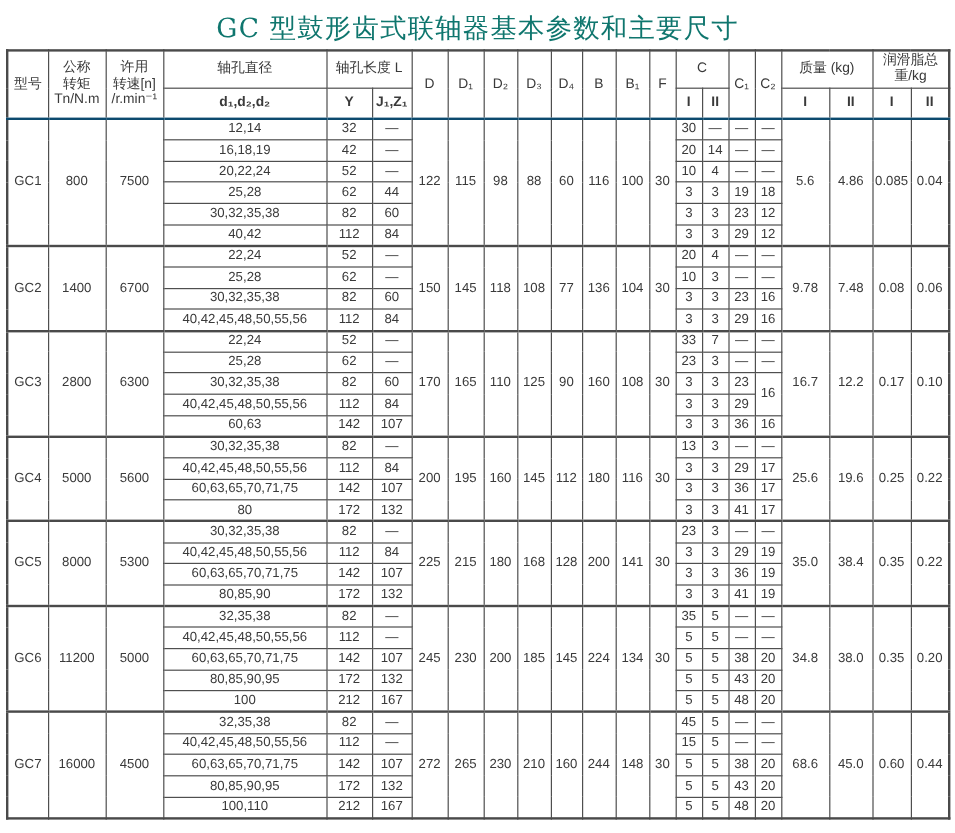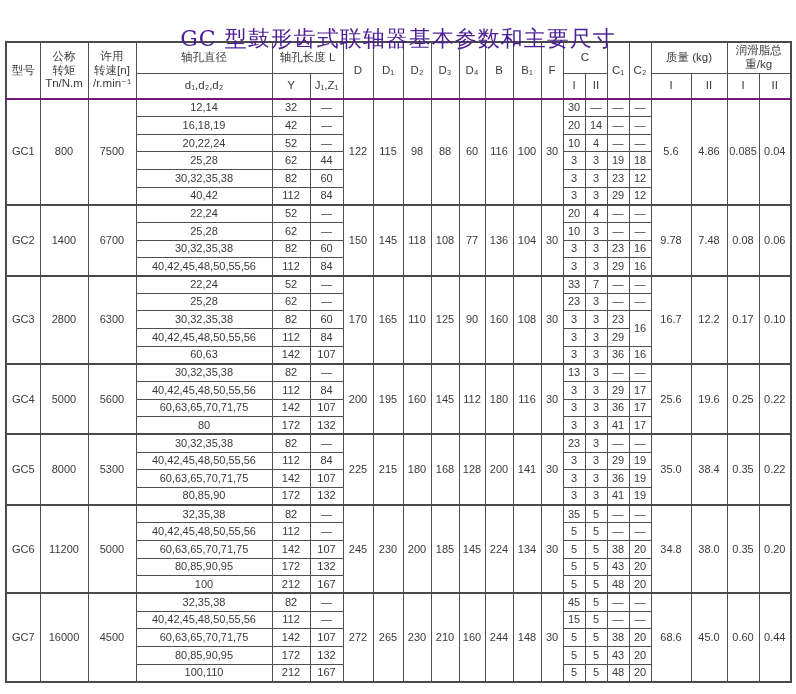--- a/index.html
+++ b/index.html
@@ -1,40 +1,40 @@
 <!DOCTYPE html>
 <html><head>
 <meta charset="utf-8">
 <style>
   html,body{margin:0;padding:0;background:#ffffff;}
   .page{
     width:796px;height:694px;background:#ffffff;overflow:hidden;
     font-family:"Liberation Sans","DejaVu Sans",sans-serif;color:#333;
   }
   .title{
-    text-align:center;padding-top:24px;height:37px;box-sizing:border-box;
+    text-align:center;padding-top:9px;height:37px;box-sizing:border-box;
     font-family:"DejaVu Serif","Liberation Serif",serif;
-    font-size:22px;color:#4c1d95;letter-spacing:1px;white-space:nowrap;
+    font-size:22px;color:#0f766e;letter-spacing:1px;white-space:nowrap;
   }
   table.spec{
     table-layout:fixed;border-collapse:collapse;
     margin:4px 0 0 5px;width:786px;height:642px;
     border:2px solid #4a4a4a;
   }
   .spec th,.spec td{
     border:1px solid #4f4f4f;padding:0 1px;margin:0;
     text-align:center;vertical-align:middle;
     font-size:11px;font-weight:normal;line-height:1.2;color:#3a3a3a;
     overflow:hidden;white-space:nowrap;
   }
   .spec thead th{white-space:pre-line;font-size:11.5px;}
   .spec thead tr:first-child th{height:30px;}
-  .spec thead tr:last-child th{height:24px;}
+  .spec thead tr:last-child th{height:24px;font-weight:bold;}
   .spec thead tr:last-child th,
-  .spec thead th[rowspan]{border-bottom:2px solid #701a75;}
+  .spec thead th[rowspan]{border-bottom:2px solid #0c4a6e;}
   .spec tbody tr{height:17px;}
   .spec tbody tr.group-top td{border-top:2px solid #4a4a4a;}
 </style>
 </head>
 <body>
 
 <div class="page">
   <div class="title">GC 型鼓形齿式联轴器基本参数和主要尺寸</div>
 
   <table class="spec">

